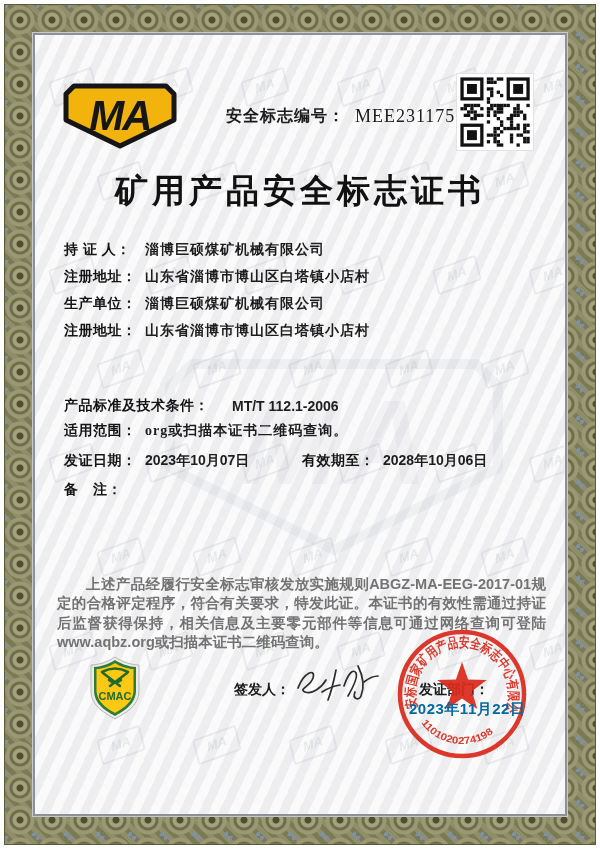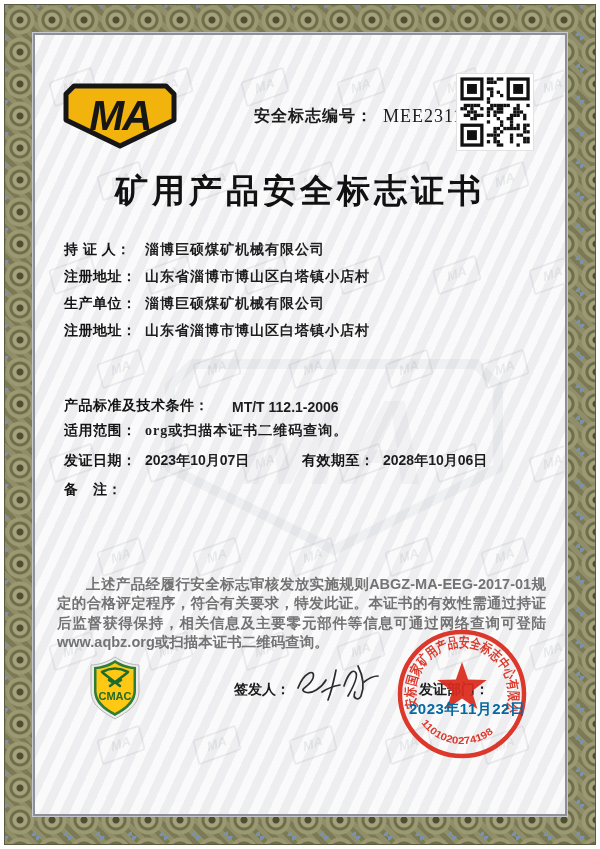--- a/index.html
+++ b/index.html
@@ -18,28 +18,28 @@
   .content{position:absolute;inset:33px;background:#f5f5f6;border:2px solid #8d9197;outline:1px solid #c6c9ce;
     background-image:repeating-linear-gradient(115deg, rgba(255,255,255,.55) 0 9px, rgba(228,229,233,.45) 9px 18px);}
   
   .wm-layer{position:absolute;inset:36px;overflow:hidden;pointer-events:none;}
   .wm{position:absolute;width:42px;height:22px;border:2px solid rgba(148,153,164,.35);border-radius:3px;
       color:rgba(148,153,164,.38);font-weight:700;font-style:italic;font-size:13px;line-height:19px;text-align:center;
       transform:rotate(-20deg) skewX(-6deg);opacity:.45;}
   .wm-big{position:absolute;left:128px;top:320px;opacity:.55;pointer-events:none;}
   
   .ma-logo{position:absolute;left:63px;top:83px;}
-  .certno{position:absolute;left:226px;top:106px;display:flex;align-items:flex-start;gap:10px;margin-left:28px;}
+  .certno{position:absolute;left:226px;top:106px;display:flex;align-items:flex-start;gap:10px;}
   .certno .lab{font-size:16px;font-weight:700;letter-spacing:1px;}
   .certno .val{font-family:"Liberation Serif",serif;font-size:18px;letter-spacing:1px;}
   .qr{position:absolute;left:457px;top:74px;width:76px;height:76px;background:#ffffff;box-shadow:0 0 0 1px #e2e2e2;}
   .title{position:absolute;left:0;right:0;top:169px;text-align:center;font-family:"Liberation Serif",serif;
          font-size:33px;font-weight:900;letter-spacing:4px;color:#111;}
   
-  .row{position:absolute;left:64px;right:36px;display:flex;align-items:flex-end;font-size:14px;white-space:nowrap;}
+  .row{position:absolute;left:64px;right:36px;display:flex;align-items:center;font-size:14px;white-space:nowrap;}
   .row .lbl{font-weight:700;flex:0 0 81px;letter-spacing:.5px;color:#141414;}
   .row .lbl.wide{flex:0 0 168px;}
   .kai{font-family:"Liberation Serif",serif;font-weight:700;color:#1d1d1d;letter-spacing:1px;}
   .num{font-family:"Liberation Sans",sans-serif;font-weight:700;color:#1d1d1d;}
   .abs{position:absolute;}
   
   .statement{position:absolute;left:57px;top:560px;width:489px;font-family:Liberation Sans, sans-serif;
              font-weight:700;font-size:14.5px;line-height:19.5px;text-align:justify;text-indent:2em;color:#737373;}
   
   .issuer-label{position:absolute;left:234px;top:681px;font-size:14px;font-weight:700;}

